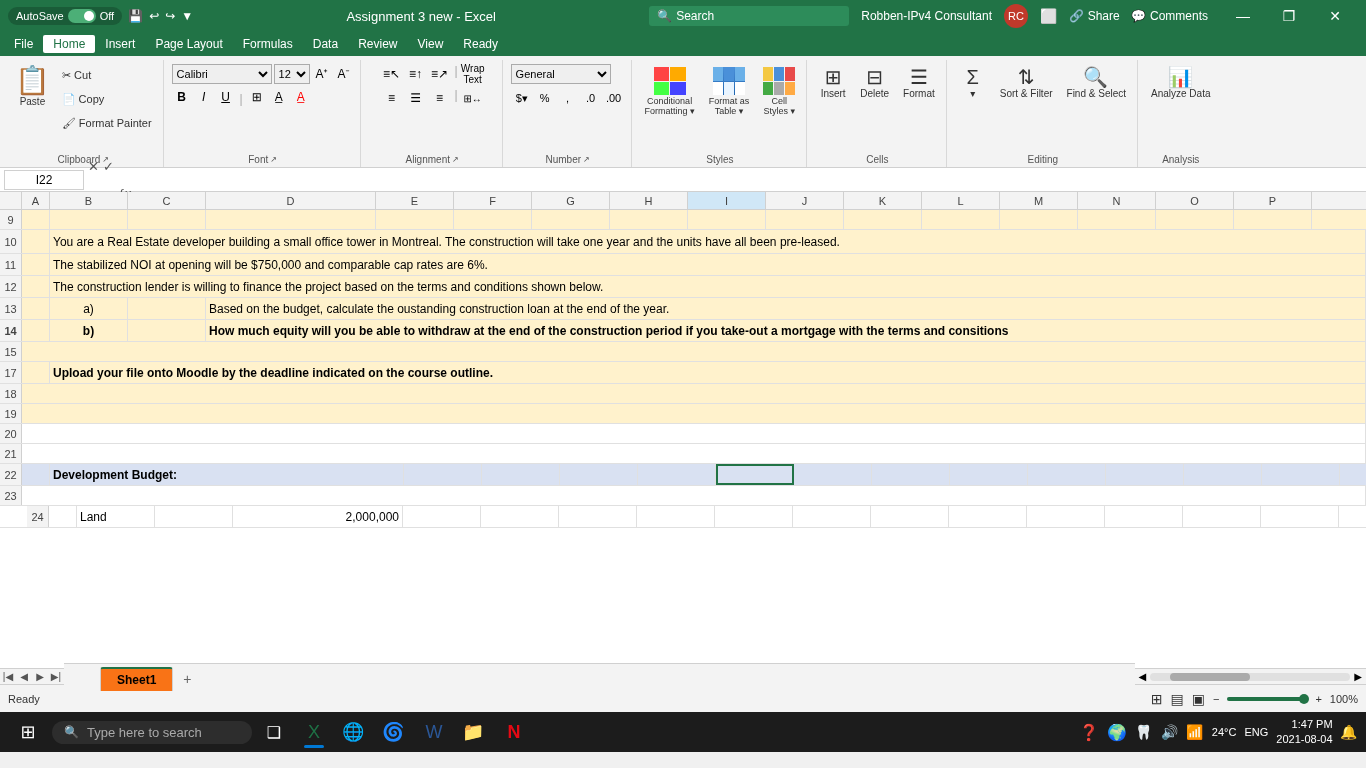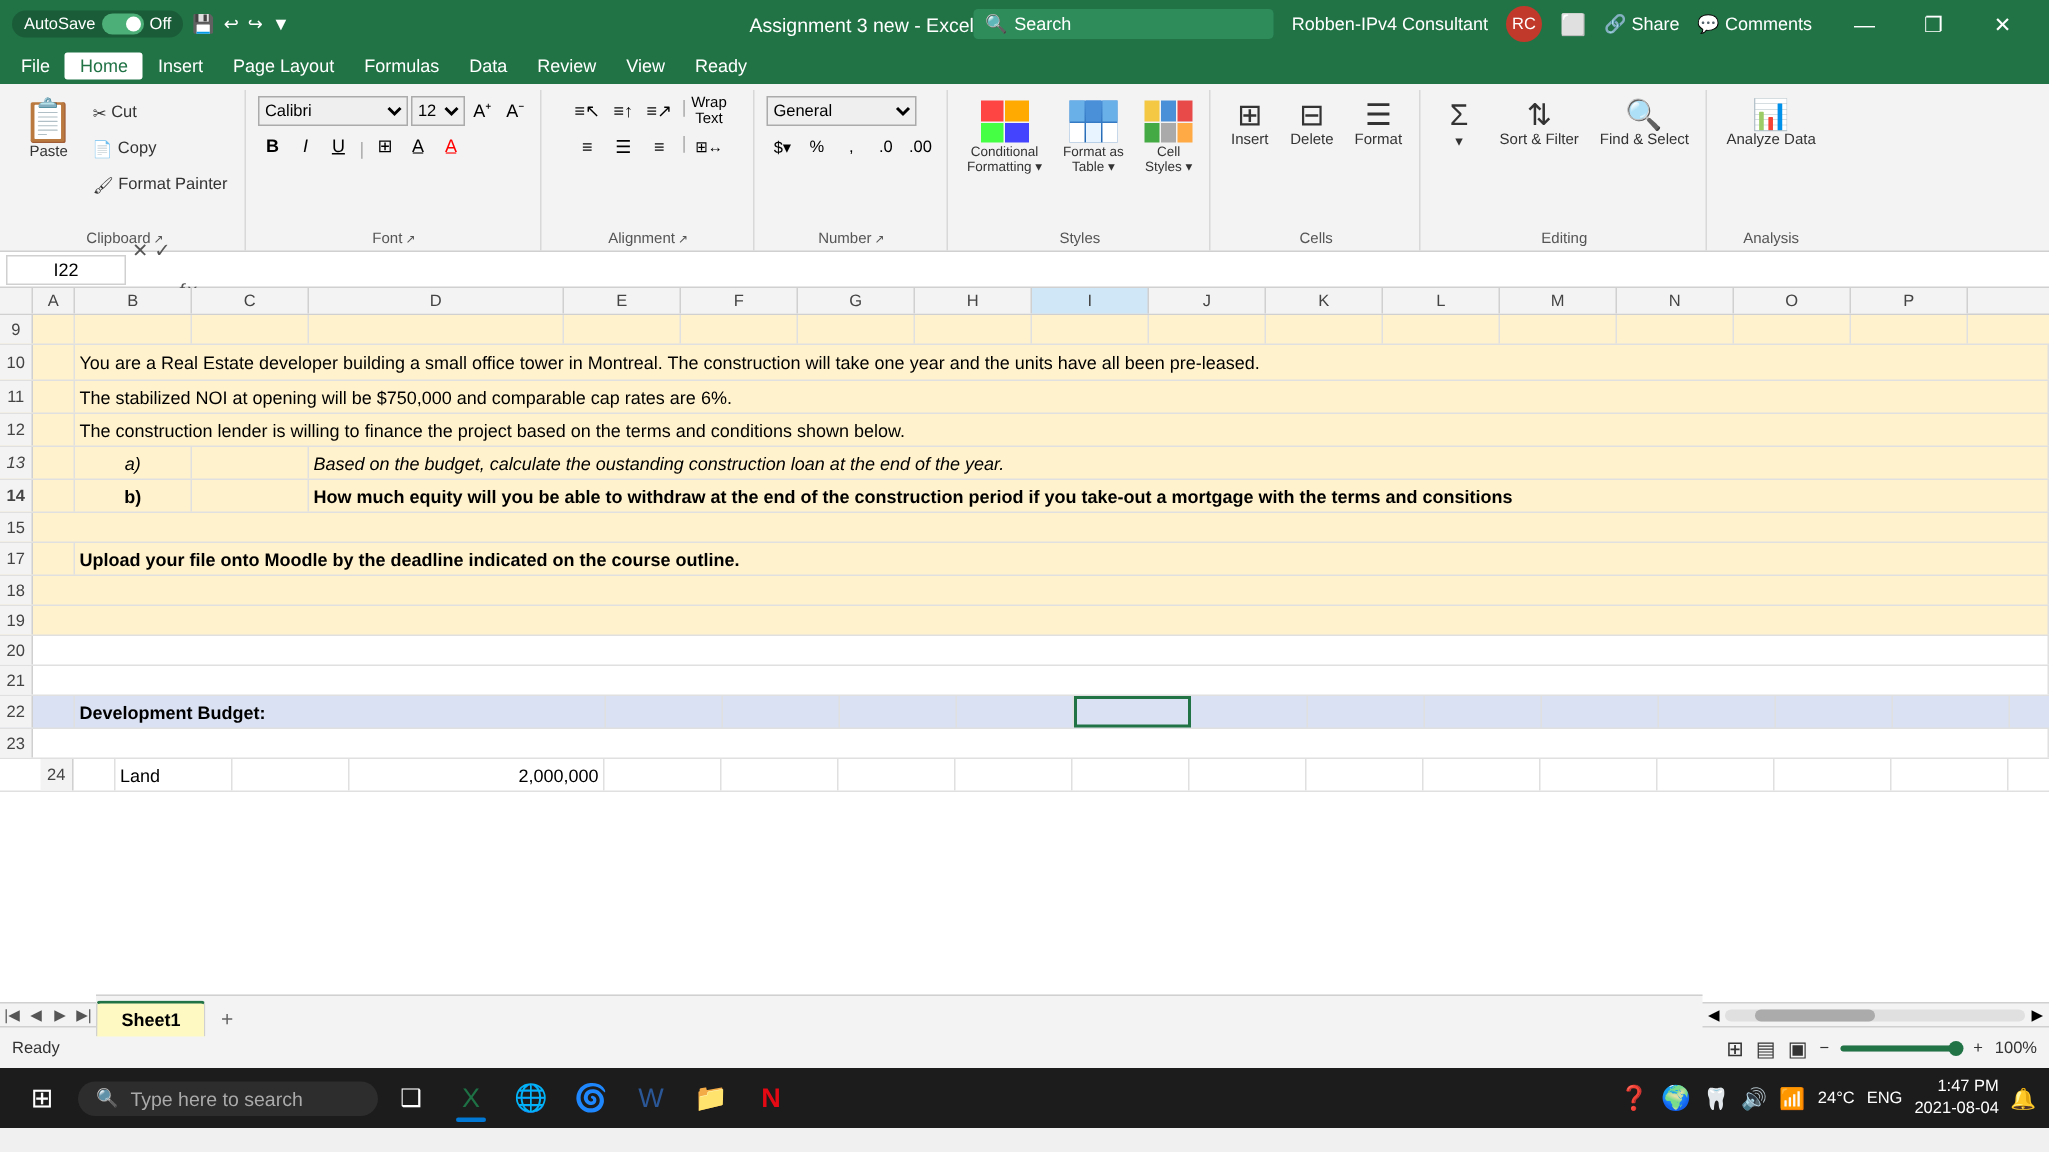--- a/index.html
+++ b/index.html
@@ -11,21 +11,21 @@
       background: #217346;
       display: flex;
       align-items: center;
       padding: 0 8px;
       color: white;
     }
     #title-bar .left { display: flex; align-items: center; gap: 6px; font-size: 12px; }
     #title-bar .left .autosave { background: #1a5c38; border-radius: 10px; padding: 2px 8px; font-size: 11px; display: flex; align-items: center; gap: 4px; }
     #title-bar .left .autosave .toggle { width: 28px; height: 14px; background: #4caf77; border-radius: 7px; position: relative; display: inline-block; }
     #title-bar .left .autosave .toggle::after { content: ''; position: absolute; right: 2px; top: 2px; width: 10px; height: 10px; background: white; border-radius: 50%; }
-    #title-bar .center { flex: 1; text-align: right; font-size: 13px; }
+    #title-bar .center { flex: 1; text-align: center; font-size: 13px; }
     #title-bar .right { display: flex; align-items: center; gap: 12px; font-size: 12px; }
     #title-bar .right .search-box { background: #2d8c5a; border-radius: 3px; padding: 3px 40px 3px 8px; color: white; font-size: 12px; display: flex; align-items: center; gap: 4px; width: 200px; }
     #title-bar .right .win-controls { display: flex; gap: 0; }
     #title-bar .right .win-controls span { width: 46px; height: 32px; display: flex; align-items: center; justify-content: center; font-size: 14px; cursor: pointer; }
 
     
     #menu-bar {
       height: 24px;
       background: #217346;
       display: flex;
@@ -242,21 +242,21 @@
     }
     .sheet-tab {
       padding: 4px 16px;
       background: white;
       border: 1px solid #d0d0d0;
       border-bottom: none;
       font-size: 12px;
       cursor: pointer;
       border-radius: 3px 3px 0 0;
     }
-    .sheet-tab.active { background: #fef9c3; border-top: 2px solid #217346; font-weight: 600; }
+    .sheet-tab.active { background: #f97316; border-top: 2px solid #217346; font-weight: 600; margin-left: 36px; }
     .sheet-tab-add { padding: 4px 8px; cursor: pointer; font-size: 14px; color: #666; }
 
     
     #status-bar {
       height: 28px;
       background: #f3f3f3;
       border-top: 1px solid #d0d0d0;
       display: flex;
       align-items: center;
       padding: 0 8px;
@@ -606,21 +606,21 @@
       <div class="cell cell-a"></div>
       <div class="cell" style="flex:1;font-size:12px;overflow:visible;white-space:nowrap;">The stabilized NOI at opening will be $750,000 and comparable cap rates are 6%.</div>
     </div>
 
     <div class="sheet-row row-yellow" style="height:22px;">
       <div class="row-num">12</div>
       <div class="cell cell-a"></div>
       <div class="cell" style="flex:1;font-size:12px;overflow:visible;white-space:nowrap;">The construction lender is willing to finance the project based on the terms and conditions shown below.</div>
     </div>
 
-    <div class="sheet-row row-yellow" style="height:22px;font-style:italic;">
+    <div class="sheet-row row-yellow" style="height:22px;">
       <div class="row-num">13</div>
       <div class="cell cell-a"></div>
       <div class="cell cell-b" style="justify-content:center;">a)</div>
       <div class="cell cell-c"></div>
       <div class="cell" style="flex:1;font-size:12px;overflow:visible;white-space:nowrap;">Based on the budget, calculate the oustanding construction loan at the end of the year.</div>
     </div>
 
     <div class="sheet-row row-yellow" style="height:22px;font-weight:bold;">
       <div class="row-num">14</div>
       <div class="cell cell-a"></div>

